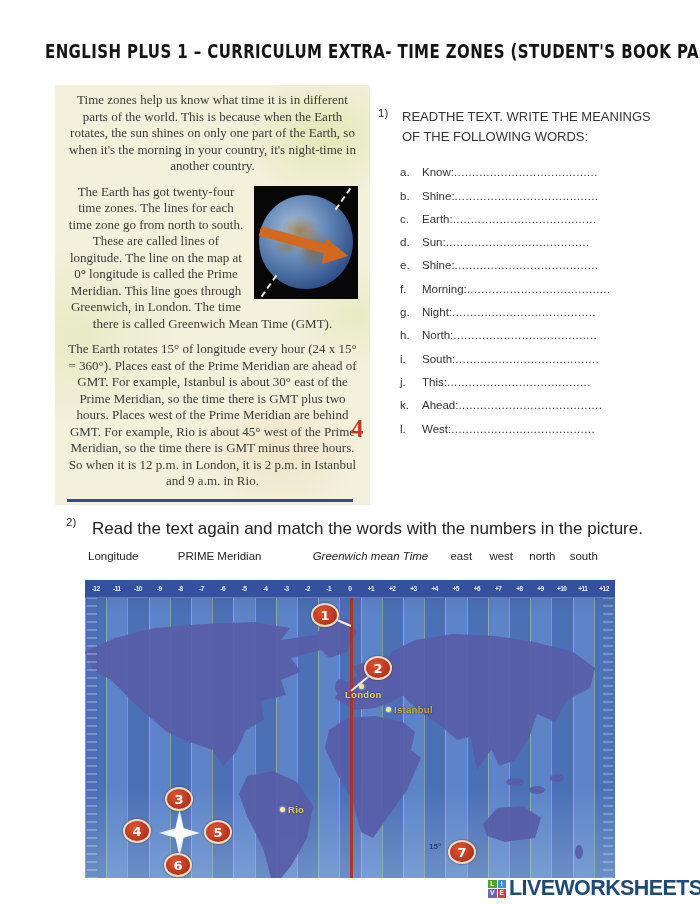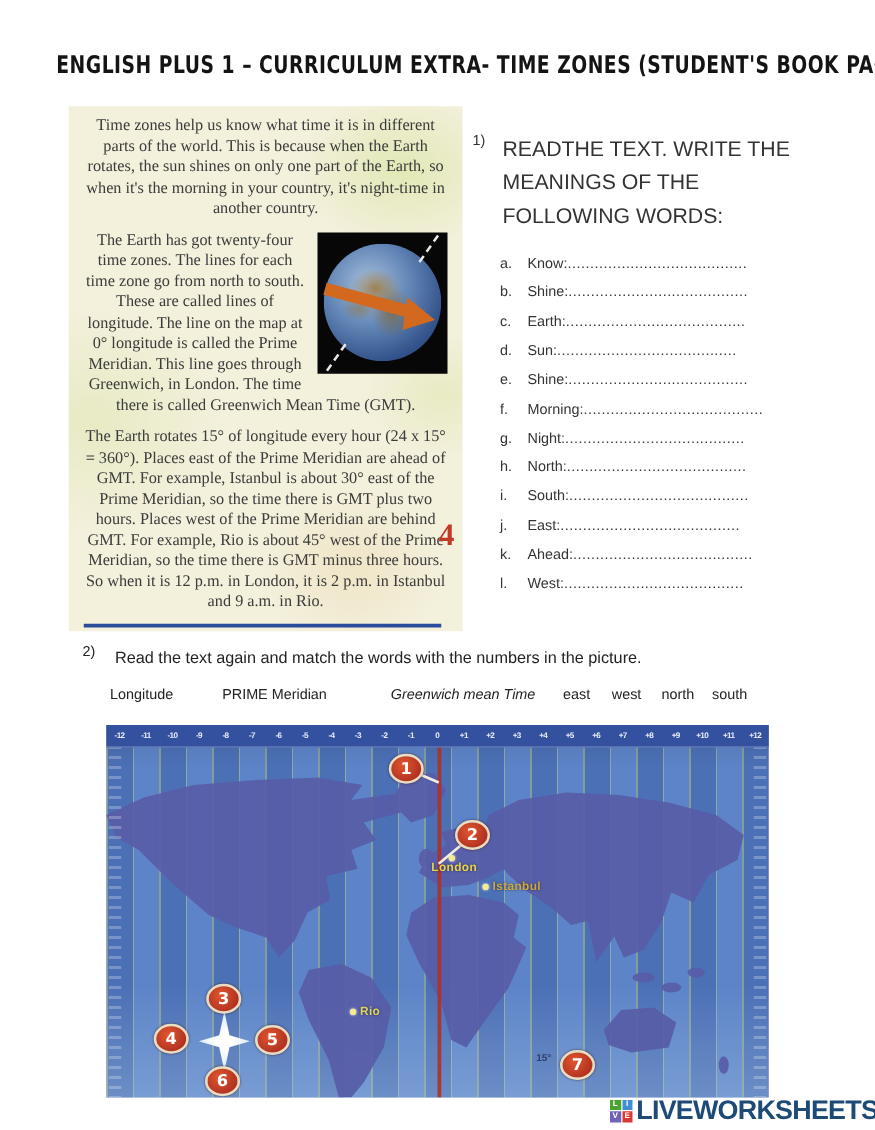--- a/index.html
+++ b/index.html
@@ -56,30 +56,30 @@
   .rot-arrow{position:absolute;left:0;top:0;width:104px;height:113px;}
   .blue-rule{height:3px;background:#2b4c9b;width:97%;margin:2px 0 0 2px;}
   .pagenum{
     position:absolute;left:296px;top:330px;color:#c23b25;
     font-family:"Liberation Serif",serif;font-size:25px;font-weight:700;
   }
   
   .ex1{position:absolute;left:378px;top:107px;width:310px;color:#333;}
   .ex-head{display:flex;}
   .ex-num{width:24px;flex:0 0 auto;font-size:11.5px;}
-  .ex-text{font-size:17px;line-height:1.55;width:250px;}
+  .ex-text{font-size:13px;line-height:1.55;width:250px;}
   .vocab{margin-top:19px;}
   .vrow{display:flex;align-items:baseline;height:23.3px;margin-left:22px;font-size:11.5px;}
   .vletter{width:22px;flex:0 0 auto;}
   .vword{white-space:nowrap;}
   .vdots{letter-spacing:.4px;color:#333;overflow:hidden;white-space:nowrap;max-width:160px;}
   
   .ex2{position:absolute;left:66px;top:516px;display:flex;color:#222;}
   .ex2 .ex-num{width:26px;}
-  .ex2 .ex-text{width:560px;font-size:13px;}
+  .ex2 .ex-text{width:560px;font-size:17px;}
   .wordbank{position:absolute;left:88px;top:550px;font-size:11.5px;color:#222;white-space:nowrap;}
   .wordbank span{display:inline-block;}
   .wordbank span:nth-child(1){margin-right:36px;}
   .wordbank span:nth-child(2){margin-right:48px;}
   .wordbank span:nth-child(3){margin-right:19px;font-style:italic;}
   .wordbank span:nth-child(4){margin-right:14px;}
   .wordbank span:nth-child(5){margin-right:13px;}
   .wordbank span:nth-child(6){margin-right:11px;}
   
   .map{
@@ -225,21 +225,21 @@
         <span class="vword">North:</span>
         <span class="vdots">........................................</span>
       </div>
       <div class="vrow">
         <span class="vletter">i.</span>
         <span class="vword">South:</span>
         <span class="vdots">........................................</span>
       </div>
       <div class="vrow">
         <span class="vletter">j.</span>
-        <span class="vword">East:</span>
+        <span class="vword">This:</span>
         <span class="vdots">........................................</span>
       </div>
       <div class="vrow">
         <span class="vletter">k.</span>
         <span class="vword">Ahead:</span>
         <span class="vdots">........................................</span>
       </div>
       <div class="vrow">
         <span class="vletter">l.</span>
         <span class="vword">West:</span>

